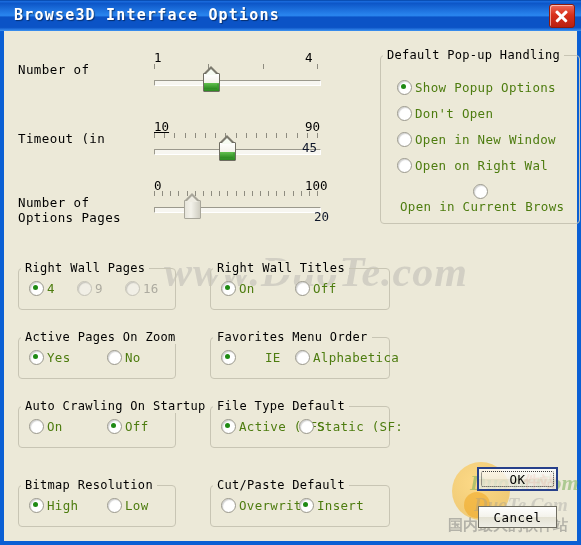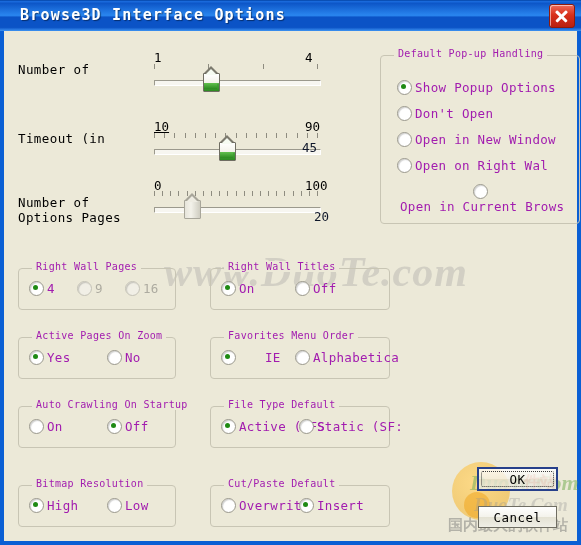--- a/index.html
+++ b/index.html
@@ -21,21 +21,20 @@
     position:absolute;left:-4px;top:0;width:581px;height:30px;
     background:linear-gradient(to bottom,#1c6ee0 0%,#0d56c8 8%,#2a86ef 48%,#0b53c6 54%,#0b53c6 88%,#3d93f2 100%);
     border-top:1px solid #0a4fb5;
   }
   #title-text{
     position:absolute;left:14px;top:5px;
     color:#ffffff;font-size:15px;font-weight:bold;
     letter-spacing:1.2px;
     text-shadow:1px 1px 1px rgba(0,0,0,0.45);
     white-space:nowrap;
-    margin-left:6px;
   }
   #close-btn{
     position:absolute;right:6px;top:3px;width:24px;height:22px;
     background:linear-gradient(to bottom,#ef6b5a 0%,#d8301b 45%,#b81f10 100%);
     border:1px solid #8e1a0c;border-radius:3px;
     box-shadow:inset 1px 1px 0 rgba(255,255,255,0.55);
     cursor:pointer;
   }
   #close-btn .x1,#close-btn .x2{
     position:absolute;left:4px;top:10px;width:15px;height:2.6px;
@@ -133,41 +132,41 @@
   .thumb.disabled .tip{border-bottom-color:#a8a69a;}
   .thumb.disabled .tipin{border-bottom-color:#eeece2;}
 
   
   .group{
     position:absolute;box-sizing:border-box;
     border:1px solid #c8c5b4;border-radius:4px;
     background:transparent;
   }
   .group-title{
-    position:absolute;top:-8px;left:13px;padding:0 4px;
+    position:absolute;top:-8px;left:2px;padding:0 4px;
     background:#ece9d8;
-    font-size:10px;color:#a21caf;white-space:nowrap;letter-spacing:0.3px;
+    font-size:12px;color:#000000;white-space:nowrap;letter-spacing:0.3px;
   }
   .radio{
     position:absolute;display:flex;align-items:center;cursor:pointer;
     white-space:nowrap;
   }
   .radio .dot{
     position:relative;width:13px;height:13px;border-radius:50%;
     background:#ffffff;
     border:1px solid #9a988c;
     box-shadow:inset 1px 1px 1px rgba(0,0,0,0.18);
     flex:0 0 auto;
   }
   .radio.on .dot:after{
     content:"";position:absolute;left:3px;top:3px;width:5px;height:5px;
     border-radius:50%;background:#1f8a14;
   }
   .radio .txt{
-    font-size:12.5px;color:#a21caf;margin-left:3px;letter-spacing:0.3px;
+    font-size:12.5px;color:#4d7c0f;margin-left:3px;letter-spacing:0.3px;
   }
   .radio.dim .dot{border-color:#c4c2b6;background:#f1efe6;}
   .radio.dim .txt{color:#adaba0;}
 
   
   .btn{
     position:absolute;box-sizing:border-box;
     background:linear-gradient(to bottom,#fefefe 0%,#f4f3ec 48%,#e4e2d4 52%,#efeee6 100%);
     border:1px solid #6f6d62;border-radius:0;
     font-size:12.5px;color:#000;text-align:center;cursor:pointer;

